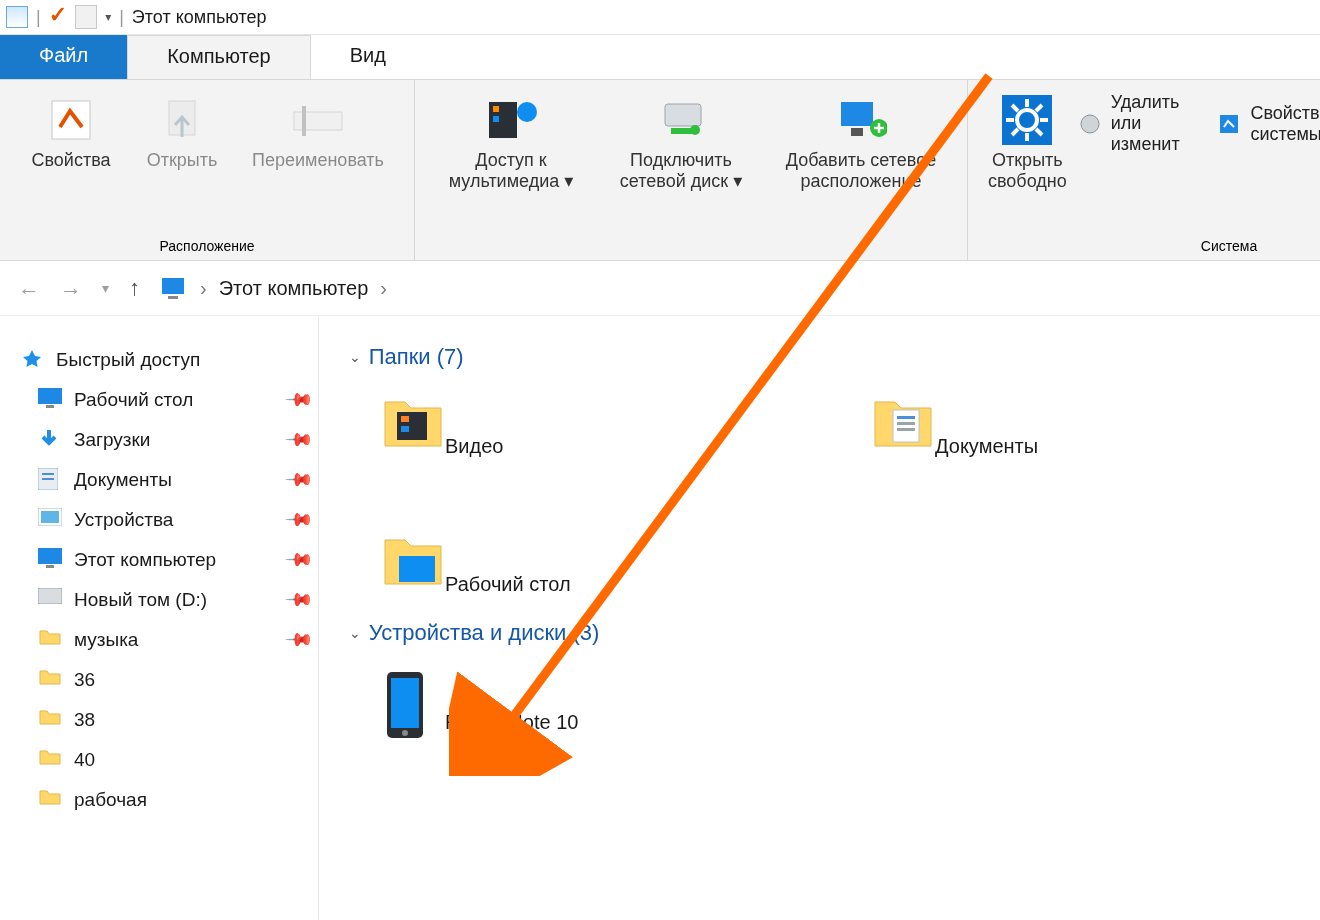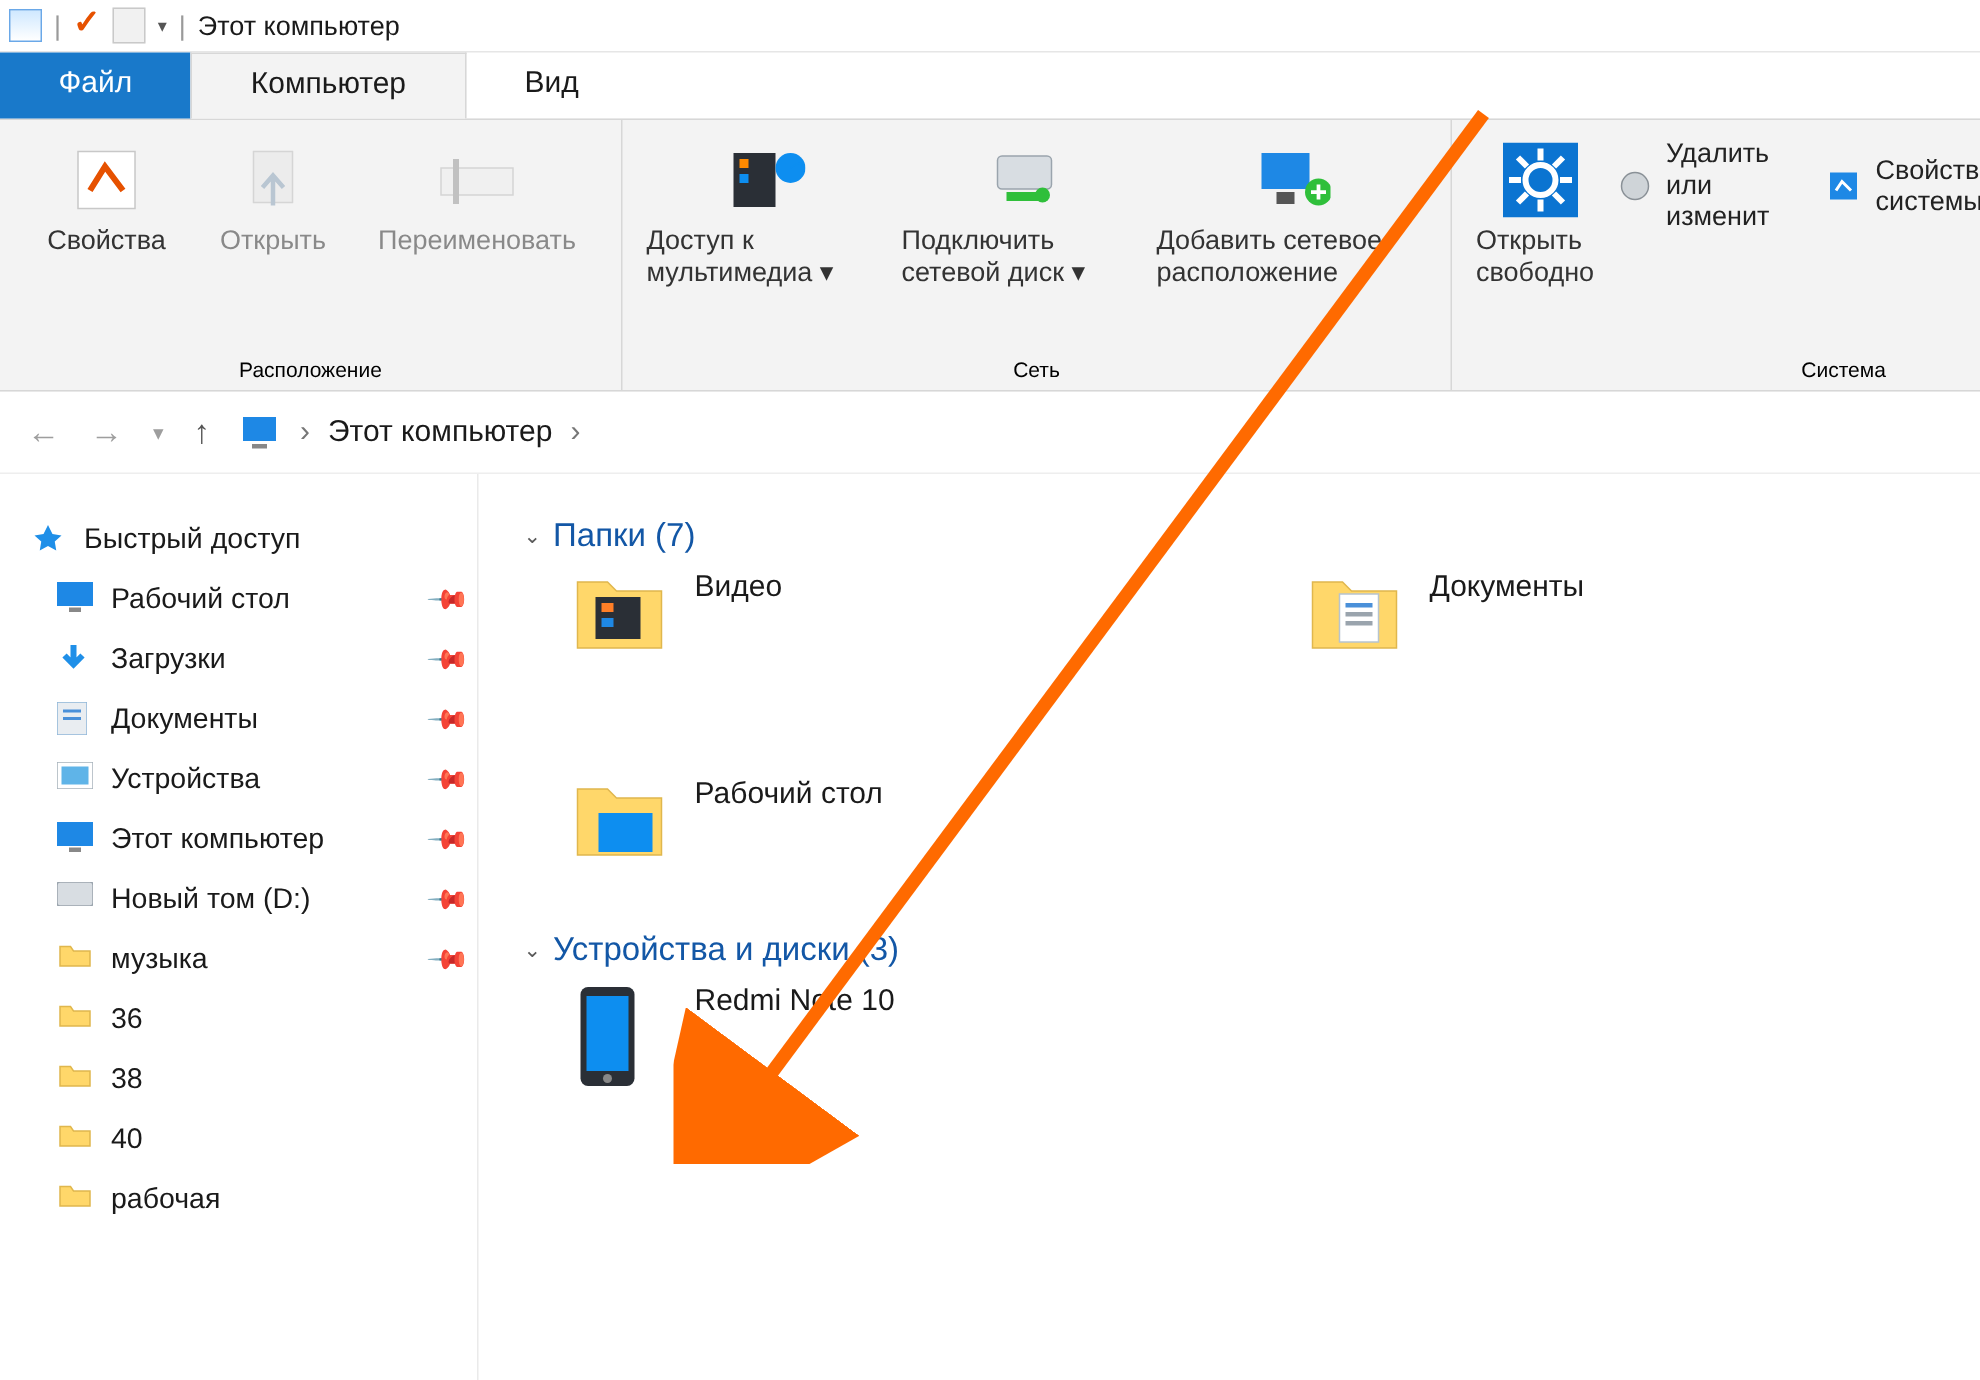--- a/index.html
+++ b/index.html
@@ -10,42 +10,42 @@
 .tb-sheet{width:20px;height:22px;border:1px solid #c9c9c9;background:#f1f1f1}
 .tb-drop{font-size:12px;color:#555}
 .tabs{height:44px;display:flex;align-items:stretch}
 .tab{padding:9px 39px;font-size:20px;cursor:pointer}
 .tab.file{background:#1979ca;color:#fff}
 .tab.active{background:#f3f3f3;border:1px solid #d7d7d7;border-bottom:none}
 .ribbon{background:#f3f3f3;border-top:1px solid #d7d7d7;border-bottom:1px solid #d7d7d7;height:180px;display:flex}
 .group{border-right:1px solid #d7d7d7;display:flex;flex-direction:column;align-items:center;justify-content:flex-start;padding:10px 14px 0;position:relative}
 .group-label{position:absolute;bottom:6px;left:0;right:0;text-align:center;color:#000000;font-size:14px}
 .btns-row{display:flex;gap:6px;align-items:flex-start}
-.rbtn{display:flex;flex-direction:column;align-items:center;width:110px;text-align:left;gap:4px;color:#333;font-size:18px;line-height:1.15;padding:4px 2px}
+.rbtn{display:flex;flex-direction:column;align-items:center;width:110px;text-align:center;gap:4px;color:#333;font-size:18px;line-height:1.15;padding:4px 2px}
 .rbtn.wide{width:160px}
 .ric{width:52px;height:52px;display:flex;align-items:center;justify-content:center}
 .syslist{display:flex;flex-direction:row;gap:10px;font-size:18px;color:#1b5faa;padding-top:2px}
 .syslist .row{display:flex;align-items:center;gap:10px}
 .syslist .sic{width:22px;height:22px}
 .addrbar{height:54px;display:flex;align-items:center;gap:20px;padding:0 18px;border-bottom:1px solid #eee}
 .nav-arr{color:#9e9e9e;font-size:22px}
 .crumb{display:flex;align-items:center;gap:12px;font-size:20px}
 .crumb .sep{color:#777}
 .body{display:flex;height:calc(920px - 34px - 44px - 180px - 54px);position:relative}
 .sidebar{width:290px;border-right:1px solid #eaeaea;padding:24px 8px 8px 20px;overflow:hidden}
 .sb-item{display:flex;align-items:center;gap:12px;height:40px;font-size:19px;cursor:pointer}
 .sb-item.head{color:#1a1a1a;font-weight:400}
 .sb-ico{width:24px;height:24px;flex:none}
 .pin{margin-left:auto;color:#9a9a9a;font-size:18px;transform:rotate(45deg)}
 .indent{padding-left:18px}
 .content{flex:1;padding:24px 0 0 30px;position:relative}
 .sect-head{color:#1357a6;font-size:22px;display:flex;align-items:center;gap:8px;margin:4px 0 10px}
 .chev{font-size:14px;color:#5a5a5a}
 .items-grid{display:flex;gap:60px;flex-wrap:wrap;padding-left:32px}
-.item{display:flex;align-items:flex-start;gap:18px;width:430px;height:78px;cursor:pointer}
+.item{display:flex;align-items:flex-end;width:430px;height:78px;cursor:pointer}
 .item .lic{width:64px;height:64px;flex:none}
 .item .ltxt{font-size:20px}
 .disk .bar{width:370px;height:20px;border:1px solid #b5b5b5;margin:6px 0 4px;background:#e9e9e9}
 .disk .fill{height:100%;background:#26a0da}
 .disk .sub{color:#6a6a6a;font-size:18px}
 svg{display:block}
 .arrow-annot{position:absolute;pointer-events:none}
 </style>
 </head>
 <body>
@@ -129,21 +129,20 @@
           <svg width="56" height="48">
               <rect x="6" y="6" width="32" height="24" fill="#1e88e5"></rect>
               <rect x="16" y="32" width="12" height="8" fill="#555"></rect>
               <circle cx="44" cy="32" r="9" fill="#2fbf3a"></circle>
               <path d="M44 27v10M39 32h10" stroke="#fff" stroke-width="2.5"></path>
             </svg>
         </span>
         <span>Добавить сетевое расположение</span>
       </div>
     </div>
-    <div class="group-label">Сеть</div>
   </div>
 
   <div class="group" style="flex:1;border-right:none">
     <div class="btns-row" style="align-items:flex-start">
       <div class="rbtn" style="width:120px">
         <span class="ric">
           <svg width="50" height="50">
               <rect width="50" height="50" fill="#0b74d1"></rect>
               <circle cx="25" cy="25" r="10" fill="none" stroke="#fff" stroke-width="4"></circle>
               <g stroke="#fff" stroke-width="4">

